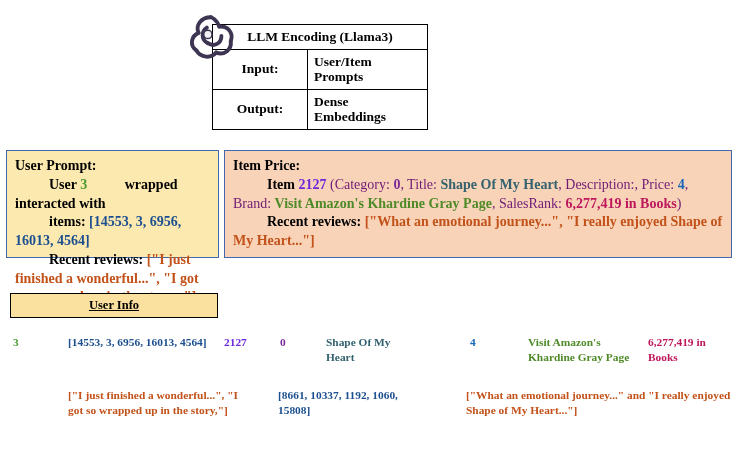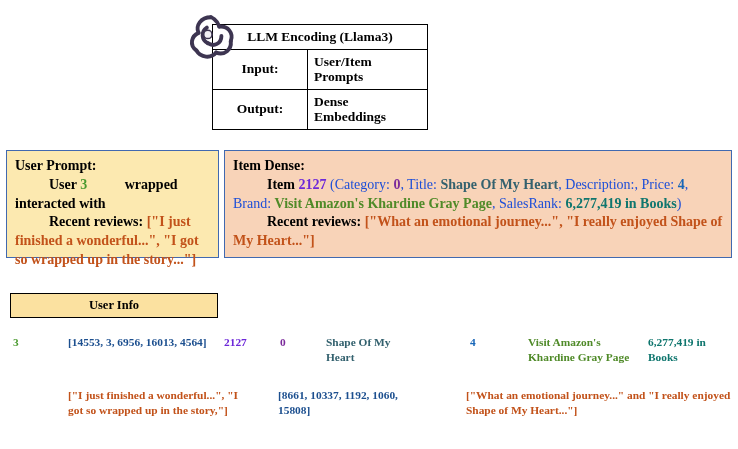--- a/index.html
+++ b/index.html
@@ -76,51 +76,52 @@
     background: #fce9b0;
   }
   #item-prompt-box {
     left: 224px;
     top: 150px;
     width: 508px;
     height: 108px;
     background: #f8d3b8;
   }
   .lbl { font-weight: bold; color: #000; margin-left: 34px; }
-  .plain { font-weight: normal; color: #1d4ed8; }
+  .plain { font-weight: normal; color: #701a75; }
 
   
   .c-green   { color: #4a9a2f; }
   .c-blue    { color: #1c4f8f; }
   .c-orange  { color: #c2521a; }
   .c-cyan    { color: #6d28d9; }
   .c-purple  { color: #7b2a9b; }
   .c-steel   { color: #33616e; }
   .c-brandgr { color: #4f8a28; }
-  .c-maroon  { color: #0f766e; }
+  .c-maroon  { color: #be185d; }
   .c-dblue   { color: #1866b8; }
 
   
   #info-header {
     position: absolute;
     left: 10px;
     top: 293px;
     width: 720px;
     height: 25px;
     display: flex;
   }
   .info-cell {
     border: 1px solid #000000;
     box-sizing: border-box;
     display: flex;
     align-items: center;
     justify-content: center;
     font-weight: bold;
     font-size: 12.5px;
     color: #000000;
+    text-decoration: underline;
   }
   #user-info-cell {
     width: 208px;
     background: #fbe1a0;
   }
   #item-info-cell {
     flex: 1;
     background: #f6cdb2;
     border-left: 0;
   }
@@ -176,27 +177,31 @@
   </tbody>
     </table>
 </div>
 
 <div class="prompt-box" id="user-prompt-box">
   <div>User Prompt:</div>
   <div>
     <span class="lbl">User </span><span class="c-green">3</span><span class="lbl"> wrapped interacted with</span>
   </div>
   <div>
+    <span class="lbl">items:</span>
+    <span class="c-blue">[14553, 3, 6956, 16013, 4564]</span>
+  </div>
+  <div>
     <span class="lbl">Recent reviews:</span>
     <span class="c-orange">["I just finished a wonderful...", "I got so wrapped up in the story..."]</span>
   </div>
 </div>
 
 <div class="prompt-box" id="item-prompt-box">
-  <div>Item Dense:</div>
+  <div>Item Price:</div>
   <div>
     <span class="lbl">Item </span><span class="c-cyan">2127</span><span class="plain"> (Category: </span><span class="c-purple">0</span><span class="plain">, Title: </span><span class="c-steel">Shape Of My Heart</span><span class="plain">, Description:, Price: </span><span class="c-dblue">4</span><span class="plain">, Brand: </span><span class="c-brandgr">Visit Amazon's Khardine Gray Page</span><span class="plain">, SalesRank: </span><span class="c-maroon">6,277,419 in Books</span><span class="plain">)</span>
   </div>
   <div>
     <span class="lbl">Recent reviews:</span>
     <span class="c-orange">["What an emotional journey...", "I really enjoyed Shape of My Heart..."]</span>
   </div>
 </div>
 
 <div id="info-header">

